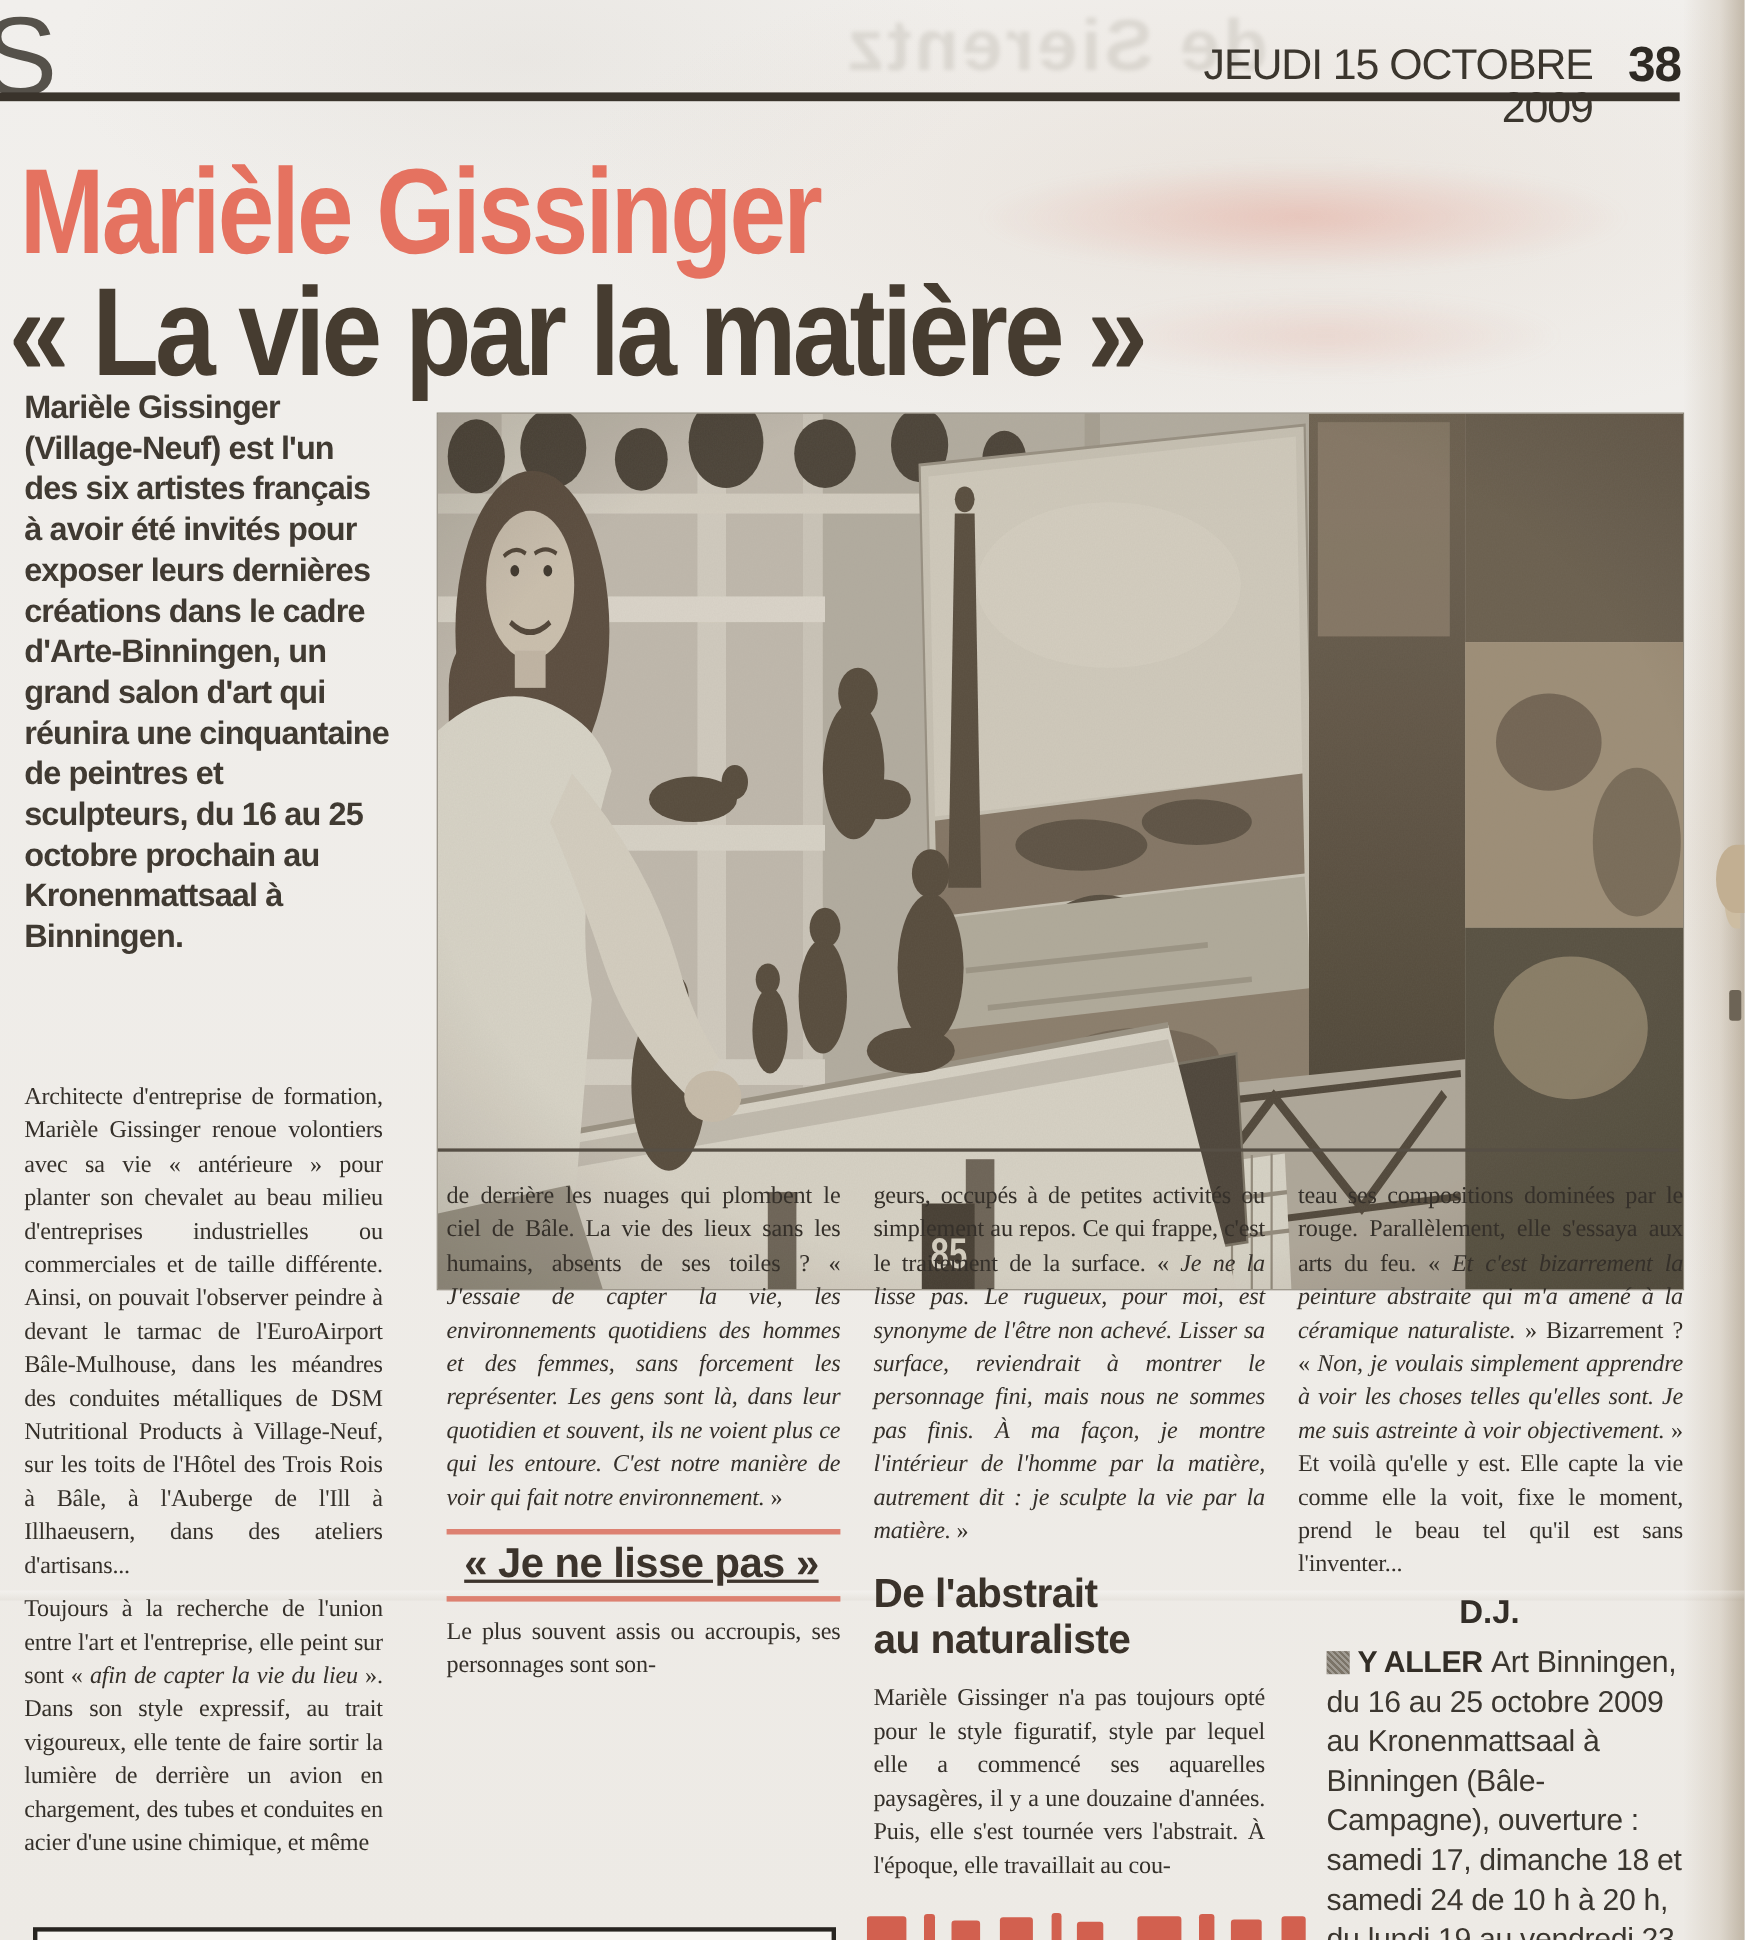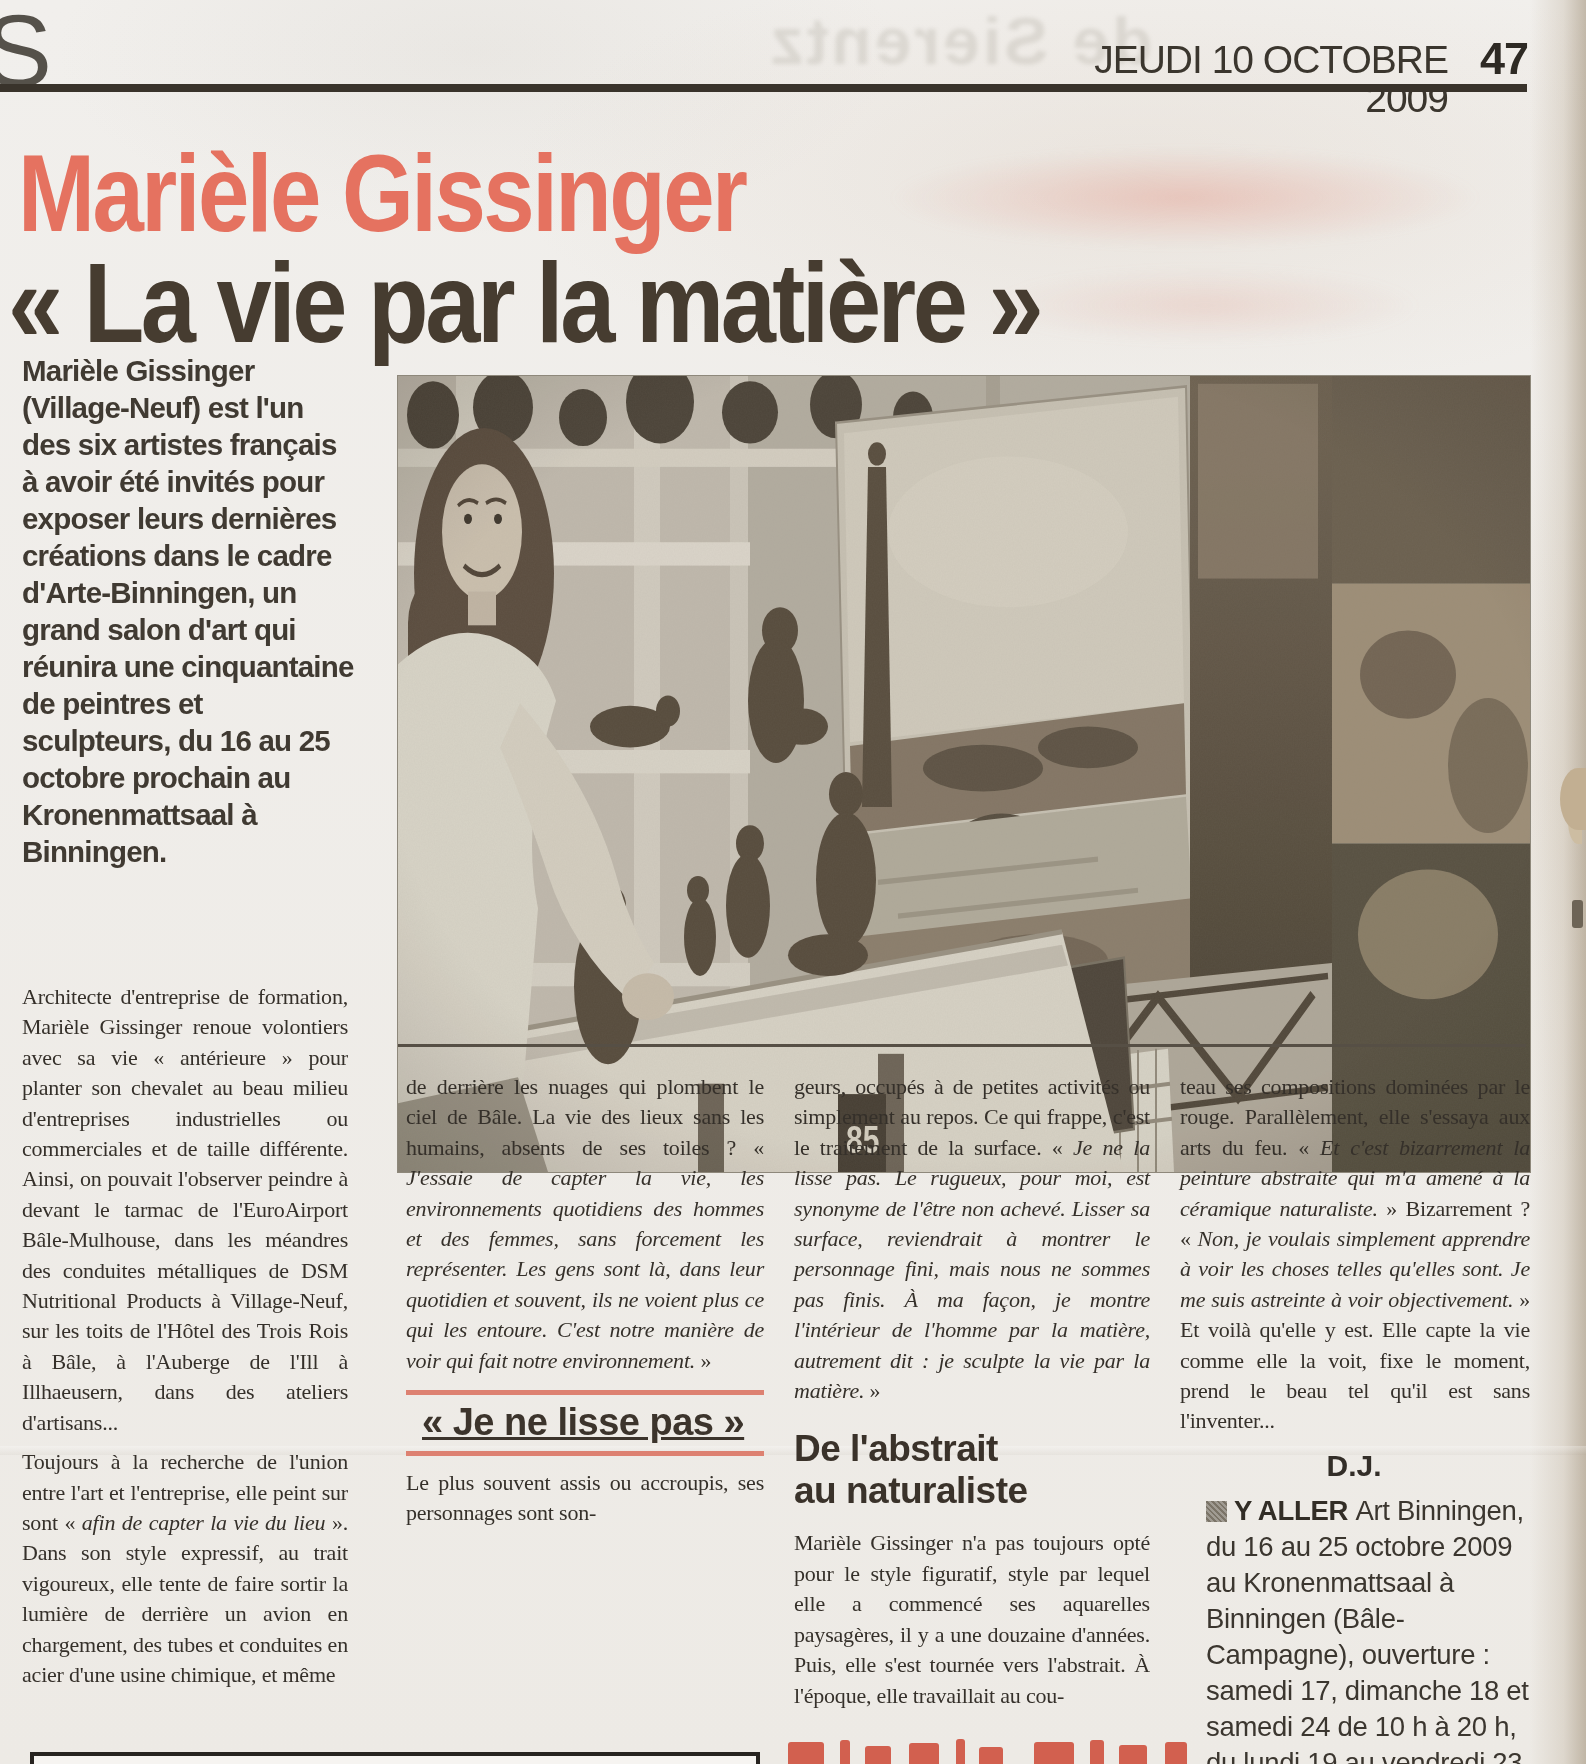--- a/index.html
+++ b/index.html
@@ -73,22 +73,22 @@
 
   <div class="ghost-top">de Sierentz</div>
   <div class="ghost-pink"></div>
   <div class="ghost-pink2"></div>
   <div class="edge"></div>
   <div class="tear"></div>
   <div class="speck"></div>
   <div class="crease"></div>
 
   <div class="partial-s">S</div>
-  <div class="dateline">JEUDI 10 OCTOBRE 2009</div>
-  <div class="pagenum">47</div>
+  <div class="dateline">JEUDI 15 OCTOBRE 2009</div>
+  <div class="pagenum">38</div>
   <div class="toprule"></div>
 
   <div class="kicker">Marièle Gissinger</div>
   <div class="headline">« La vie par la matière »</div>
   <div class="lede">Marièle Gissinger (Village-Neuf) est l'un des six artistes français à avoir été invités pour exposer leurs dernières créations dans le cadre d'Arte-Binningen, un grand salon d'art qui réunira une cinquantaine de peintres et sculpteurs, du 16 au 25 octobre prochain au Kronenmattsaal à Binningen.</div>
 
   <div class="photo">
     <svg viewBox="0 0 1132 613" preserveAspectRatio="none">
       <defs>
         <filter id="grain" x="0" y="0" width="100%" height="100%">

